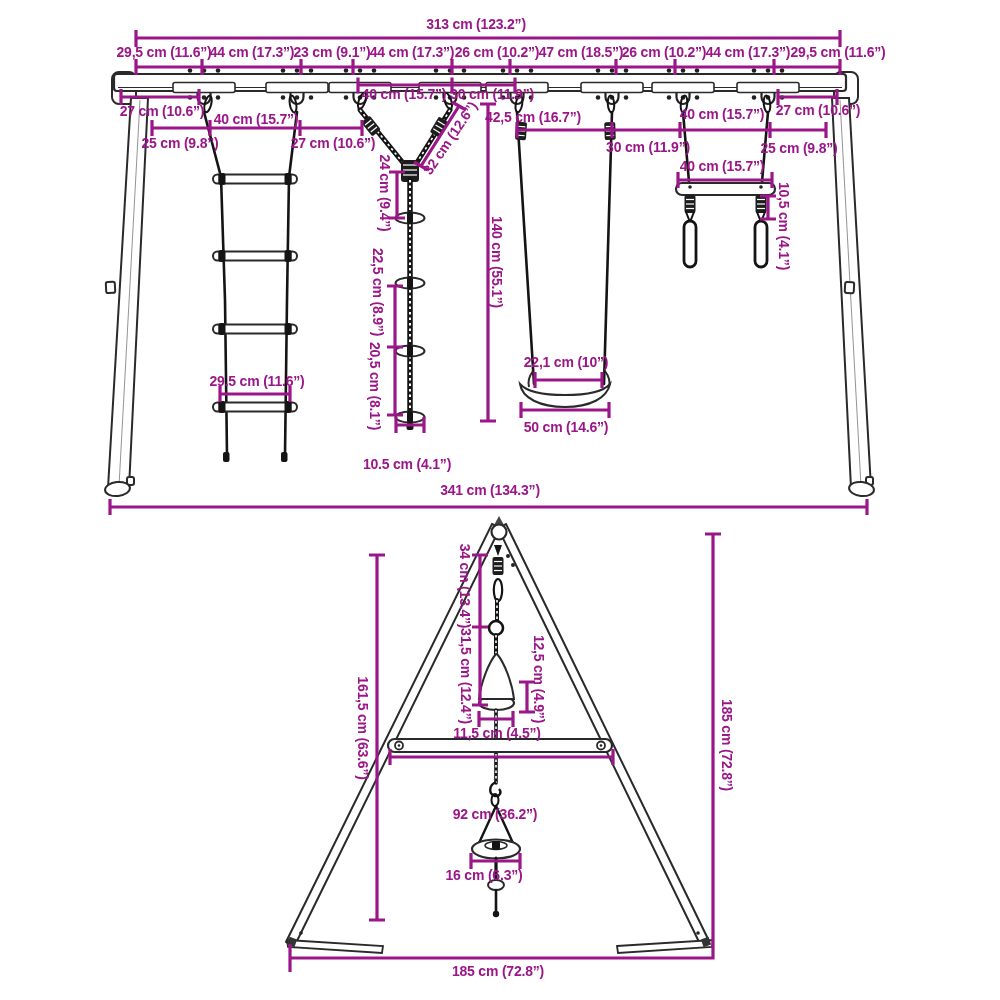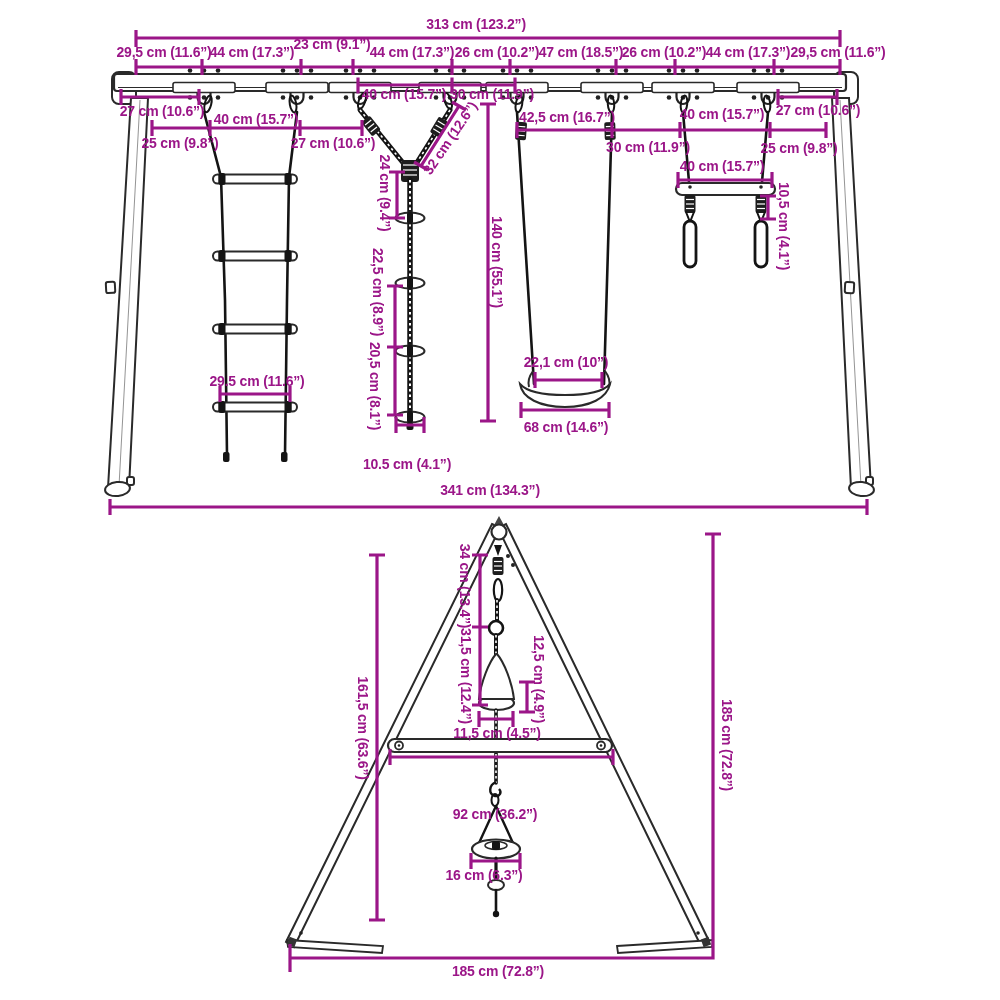--- a/index.html
+++ b/index.html
@@ -232,47 +232,47 @@
       <path class="dim" d="M390,757 H613 M390,749 V765 M613,749 V765"></path>
       <path class="dim" d="M471,861 H520 M471,853 V869 M520,853 V869"></path>
       <path class="dim" d="M713,534 V958 H290 M705,534 H721 M290,944 V972"></path>
     </g>
   </g>
 </svg>
 
 <div class="dl" style="left:476px;top:24px">313 cm (123.2”)</div>
 <div class="dl" style="left:164px;top:52px">29,5 cm (11.6”)</div>
 <div class="dl" style="left:252px;top:52px">44 cm (17.3”)</div>
-<div class="dl" style="left:332px;top:44px">23 cm (9.1”)</div>
+<div class="dl" style="left:332px;top:52px">23 cm (9.1”)</div>
 <div class="dl" style="left:412px;top:52px">44 cm (17.3”)</div>
 <div class="dl" style="left:497px;top:52px">26 cm (10.2”)</div>
 <div class="dl" style="left:581px;top:52px">47 cm (18.5”)</div>
 <div class="dl" style="left:664px;top:52px">26 cm (10.2”)</div>
 <div class="dl" style="left:748px;top:52px">44 cm (17.3”)</div>
 <div class="dl" style="left:838px;top:52px">29,5 cm (11.6”)</div>
 <div class="dl" style="left:162px;top:111px">27 cm (10.6”)</div>
 <div class="dl" style="left:404px;top:94px">40 cm (15.7”)</div>
 <div class="dl" style="left:492px;top:94px">30 cm (11.9”)</div>
 <div class="dl" style="left:180px;top:143px">25 cm (9.8”)</div>
 <div class="dl" style="left:256px;top:119px">40 cm (15.7”)</div>
 <div class="dl" style="left:333px;top:143px">27 cm (10.6”)</div>
-<div class="dl" style="left:567px;top:117px">42,5 cm (16.7”)</div>
+<div class="dl" style="left:533px;top:117px">42,5 cm (16.7”)</div>
 <div class="dl" style="left:648px;top:147px">30 cm (11.9”)</div>
 <div class="dl" style="left:722px;top:114px">40 cm (15.7”)</div>
 <div class="dl" style="left:799px;top:148px">25 cm (9.8”)</div>
 <div class="dl" style="left:818px;top:110px">27 cm (10.6”)</div>
 <div class="dl r32" style="left:450px;top:138px">32 cm (12.6”)</div>
 <div class="dl v" style="left:385px;top:193px">24 cm (9.4”)</div>
 <div class="dl v" style="left:497px;top:262px">140 cm (55.1”)</div>
 <div class="dl v" style="left:378px;top:292px">22,5 cm (8.9”)</div>
 <div class="dl v" style="left:375px;top:386px">20,5 cm (8.1”)</div>
 <div class="dl" style="left:257px;top:381px">29.5 cm (11.6”)</div>
 <div class="dl" style="left:407px;top:464px">10.5 cm (4.1”)</div>
 <div class="dl" style="left:566px;top:362px">22,1 cm (10”)</div>
-<div class="dl" style="left:566px;top:427px">68 cm (14.6”)</div>
+<div class="dl" style="left:566px;top:427px">50 cm (14.6”)</div>
 <div class="dl" style="left:722px;top:166px">40 cm (15.7”)</div>
 <div class="dl v" style="left:784px;top:226px">10,5 cm (4.1”)</div>
 <div class="dl" style="left:490px;top:490px">341 cm (134.3”)</div>
 
 <div class="dl v" style="left:465px;top:586px">34 cm (13.4”)</div>
 <div class="dl v" style="left:466px;top:676px">31,5 cm (12.4”)</div>
 <div class="dl v" style="left:539px;top:679px">12,5 cm (4.9”)</div>
 <div class="dl v" style="left:363px;top:728px">161,5 cm (63.6”)</div>
 <div class="dl" style="left:497px;top:733px">11,5 cm (4.5”)</div>
 <div class="dl" style="left:495px;top:814px">92 cm (36.2”)</div>

